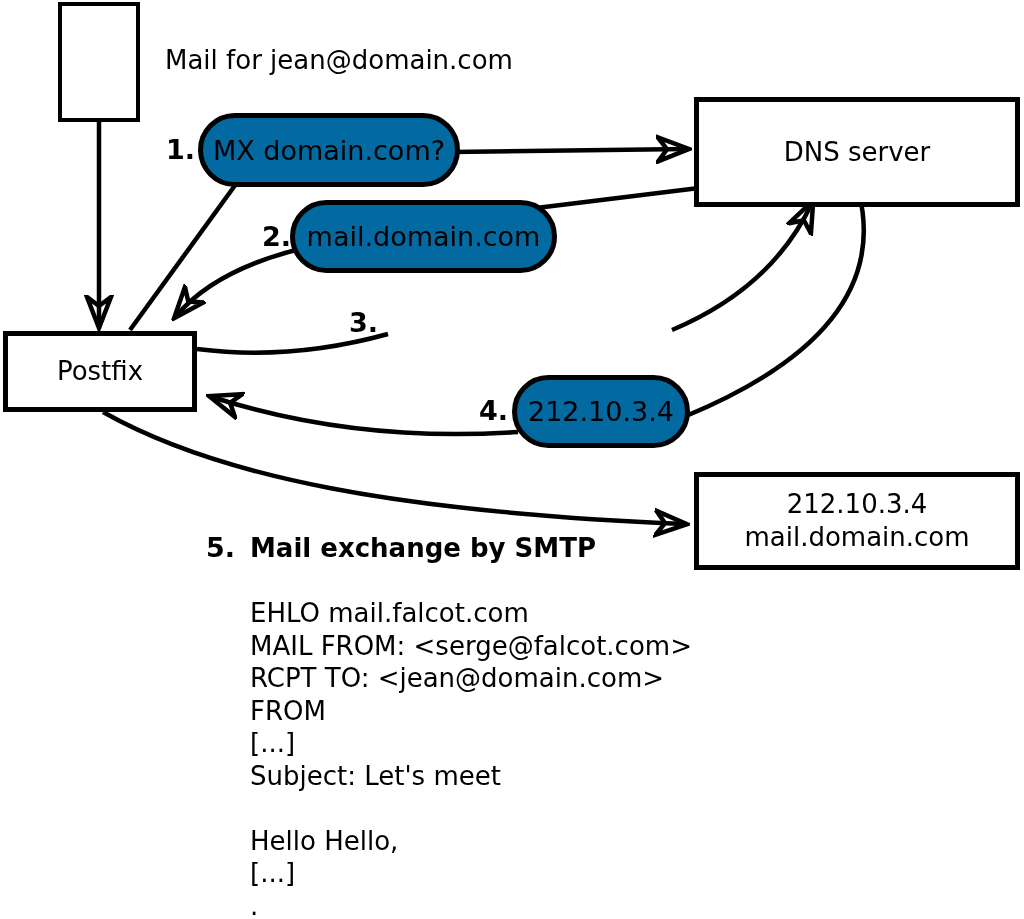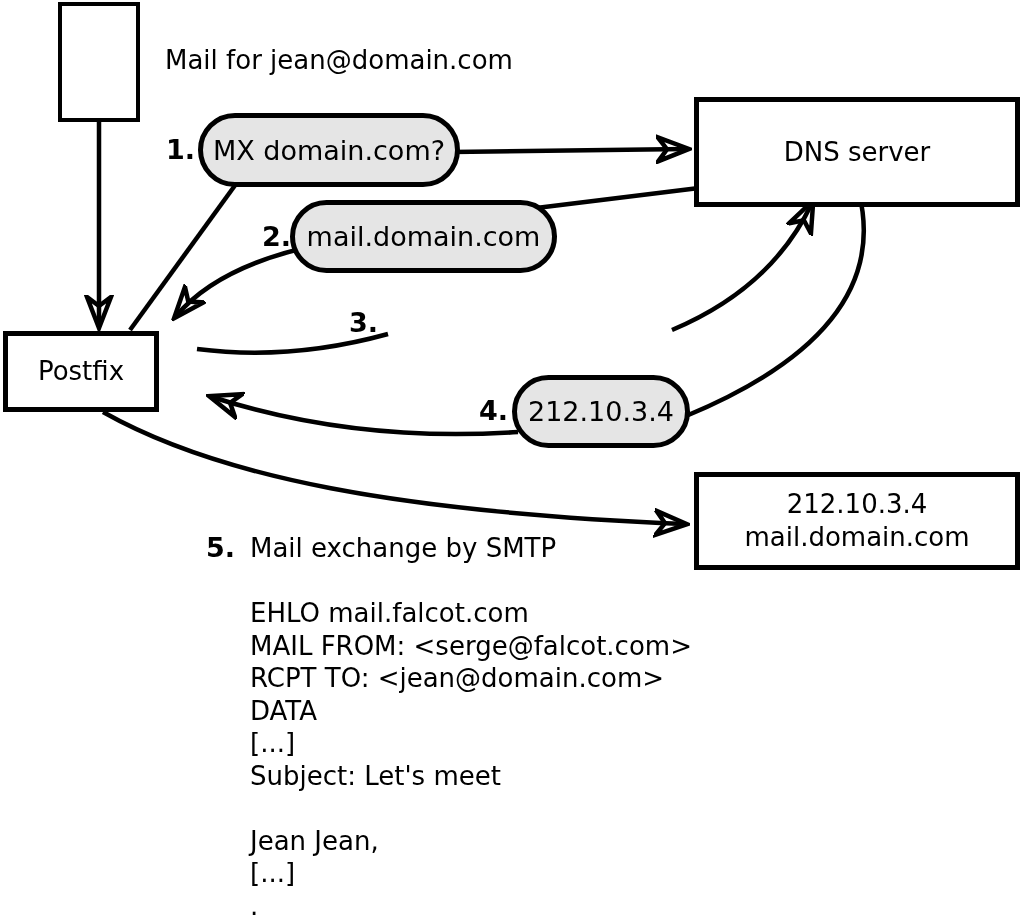--- a/index.html
+++ b/index.html
@@ -42,27 +42,27 @@
   }
   .mail-rect {
     position: absolute;
     box-sizing: border-box;
     left: 58px; top: 2px;
     width: 82px; height: 120px;
     border: 4px solid #000000;
     background: #ffffff;
     z-index: 2;
   }
-  .postfix-box { left: 3px;   top: 331px; width: 156px; height: 81px; text-align: right; }
+  .postfix-box { left: 3px;   top: 331px; width: 194px; height: 81px; text-align: right; }
   .dns-box     { left: 694px; top: 97px;  width: 326px; height: 110px; }
   .smtp-box    { left: 694px; top: 472px; width: 326px; height: 98px; flex-direction: column; }
   .pill {
     position: absolute;
     box-sizing: border-box;
-    background: #e5e5e5;
+    background: #0369a1;
     border: 5px solid #000000;
     border-radius: 37px;
     display: flex;
     align-items: center;
     justify-content: center;
     font-size: 27px;
     z-index: 2;
     white-space: nowrap;
   }
   .pill1 { left: 198px; top: 113px; width: 262px; height: 74px; }
@@ -79,21 +79,21 @@
   .num {
     font-weight: bold;
     font-size: 27px;
   }
   .mail-label { left: 165px; top: 43px; }
   .num1 { left: 166px; top: 133px; }
   .num2 { left: 262px; top: 220px; }
   .num3 { left: 349px; top: 306px; }
   .num4 { left: 479px; top: 394px; }
   .num5 { left: 206px; top: 531px; }
-  .step5-label { left: 250px; top: 531px; }
+  .step5-label { left: 250px; top: 531px; font-weight: bold; }
   .smtp-transcript {
     position: absolute;
     left: 250px; top: 597px;
     z-index: 3;
     font-size: 26px;
   }
   .smtp-line {
     height: 32.5px;
     line-height: 32.5px;
     white-space: pre;
@@ -155,22 +155,22 @@
     <span>212.10.3.4</span>
   </div>
 
   <div class="lbl num num5">5.</div>
   <div class="lbl step5-label">Mail exchange by SMTP</div>
 
   <div class="smtp-transcript">
     <div class="smtp-line">EHLO mail.falcot.com</div>
     <div class="smtp-line">MAIL FROM: &lt;serge@falcot.com&gt;</div>
     <div class="smtp-line">RCPT TO: &lt;jean@domain.com&gt;</div>
-    <div class="smtp-line">DATA</div>
+    <div class="smtp-line">FROM</div>
     <div class="smtp-line">[...]</div>
     <div class="smtp-line">Subject: Let's meet</div>
     <div class="smtp-line"></div>
-    <div class="smtp-line">Jean Jean,</div>
+    <div class="smtp-line">Hello Hello,</div>
     <div class="smtp-line">[...]</div>
     <div class="smtp-line">.</div>
   </div>
 
 </div>
 
 </body></html>

